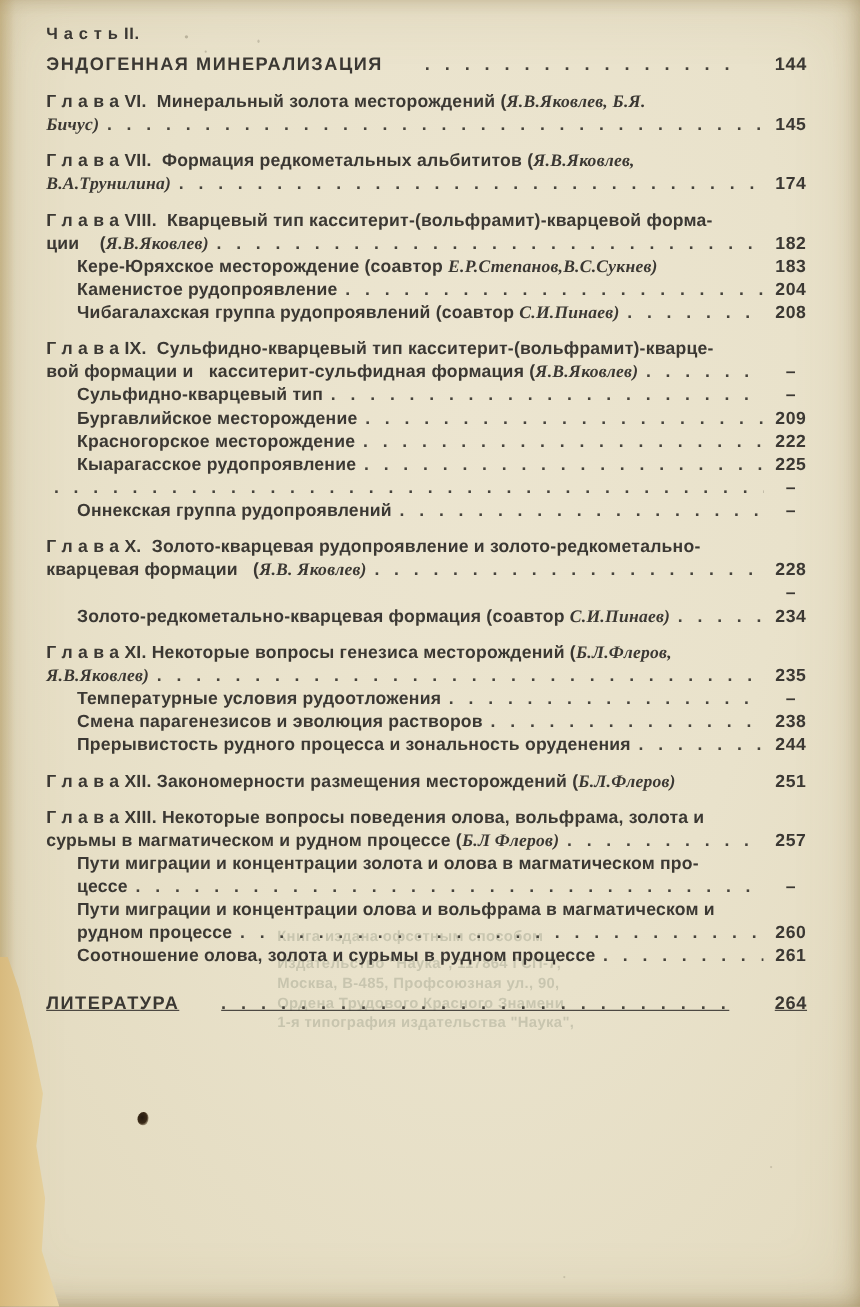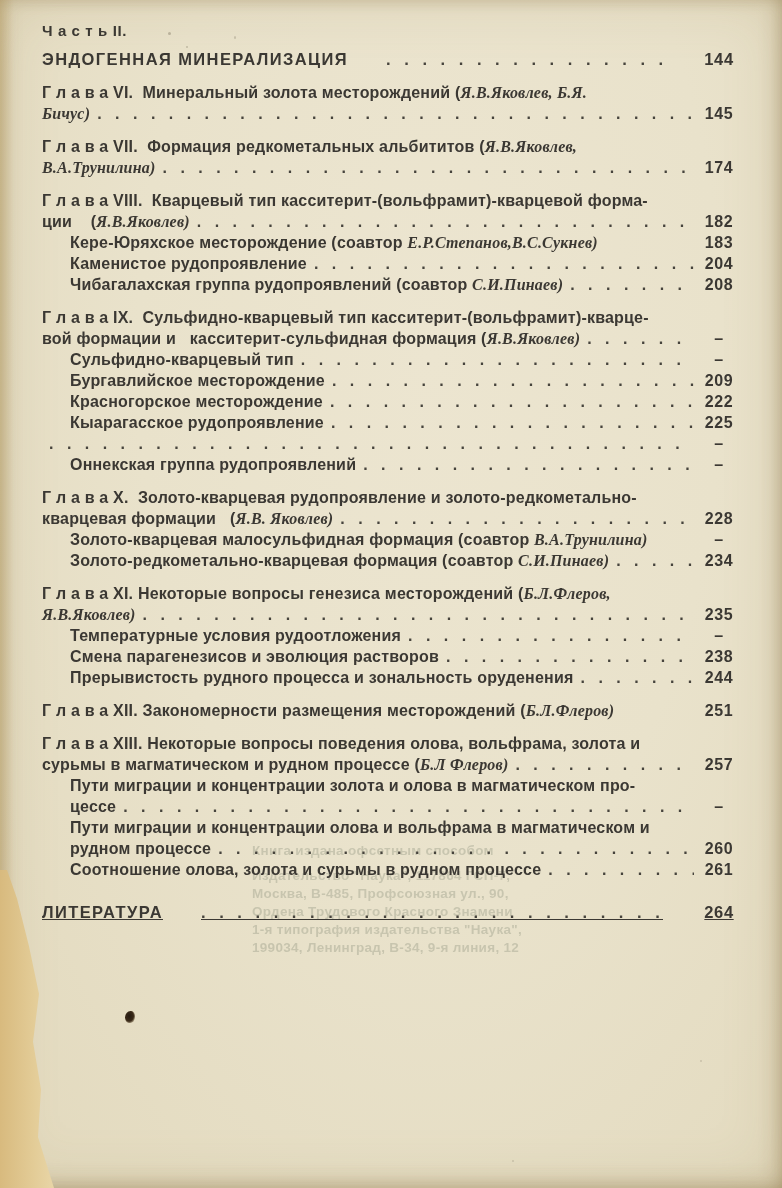--- a/index.html
+++ b/index.html
@@ -78,21 +78,20 @@
 <div class="page">
   <div class="edge-left"></div>
   <div class="tan-strip"></div>
 
   <div class="ghost" id="ghost">
       <div class="g-first">Книга издана офсетным способом</div>
       <div>Издательство "Наука", 117864 ГСП-7,</div>
       <div>Москва, В-485, Профсоюзная ул., 90,</div>
       <div>Ордена Трудового Красного Знамени</div>
       <div>1-я типография издательства "Наука",</div>
-      <div>199034, Ленинград, В-34, 9-я линия, 12</div>
     </div>
 
   <div class="content">
     <div class="part-label">Ч а с т ь II.</div>
     <div id="toc-list">
         <div class="entry caps gap-sm">
           <div class="line last"><span class="txt"><span>ЭНДОГЕННАЯ МИНЕРАЛИЗАЦИЯ</span></span><span class="leader">. . . . . . . . . . . . . . . . . . . . . . . . . . . . . . . . . . . . . . . . . . . . . . . . . . . . . . . . . . . . . . . . . . . . . . </span><span class="pageno">144</span></div>
         </div>
         <div class="entry gap-md">
           <div class="line"><span>Г л а в а VI.  Минеральный золота месторождений (</span><span class="au">Я.В.Яковлев, Б.Я.</span></div>
@@ -135,21 +134,21 @@
           <div class="line last"><span class="leader">. . . . . . . . . . . . . . . . . . . . . . . . . . . . . . . . . . . . . . . . . . . . . . . . . . . . . . . . . . . . . . . . . . . . . . </span><span class="pageno">–</span></div>
         </div>
         <div class="entry sub">
           <div class="line last"><span class="txt"><span>Оннекская группа рудопроявлений</span></span><span class="leader">. . . . . . . . . . . . . . . . . . . . . . . . . . . . . . . . . . . . . . . . . . . . . . . . . . . . . . . . . . . . . . . . . . . . . . </span><span class="pageno">–</span></div>
         </div>
         <div class="entry gap-md">
           <div class="line"><span>Г л а в а X.  Золото-кварцевая рудопроявление и золото-редкометально-</span></div>
           <div class="line last"><span class="txt"><span>кварцевая формации   (</span><span class="au">Я.В. Яковлев)</span></span><span class="leader">. . . . . . . . . . . . . . . . . . . . . . . . . . . . . . . . . . . . . . . . . . . . . . . . . . . . . . . . . . . . . . . . . . . . . . </span><span class="pageno">228</span></div>
         </div>
         <div class="entry sub">
-          <div class="line last"><span class="txt"><span>Золото-кварцевая малосульфидная формация (соавтор </span><span class="au">В.А.Трунилина)</span></span><span class="leader"></span><span class="pageno">–</span></div>
+          <div class="line last"><span class="leader"></span><span class="pageno">–</span></div>
         </div>
         <div class="entry sub">
           <div class="line last"><span class="txt"><span>Золото-редкометально-кварцевая формация (соавтор </span><span class="au">С.И.Пинаев)</span></span><span class="leader">. . . . . . . . . . . . . . . . . . . . . . . . . . . . . . . . . . . . . . . . . . . . . . . . . . . . . . . . . . . . . . . . . . . . . . </span><span class="pageno">234</span></div>
         </div>
         <div class="entry gap-md">
           <div class="line"><span>Г л а в а XI. Некоторые вопросы генезиса месторождений (</span><span class="au">Б.Л.Флеров,</span></div>
           <div class="line last"><span class="txt"><span class="au">Я.В.Яковлев)</span></span><span class="leader">. . . . . . . . . . . . . . . . . . . . . . . . . . . . . . . . . . . . . . . . . . . . . . . . . . . . . . . . . . . . . . . . . . . . . . </span><span class="pageno">235</span></div>
         </div>
         <div class="entry sub">
           <div class="line last"><span class="txt"><span>Температурные условия рудоотложения</span></span><span class="leader">. . . . . . . . . . . . . . . . . . . . . . . . . . . . . . . . . . . . . . . . . . . . . . . . . . . . . . . . . . . . . . . . . . . . . . </span><span class="pageno">–</span></div>

